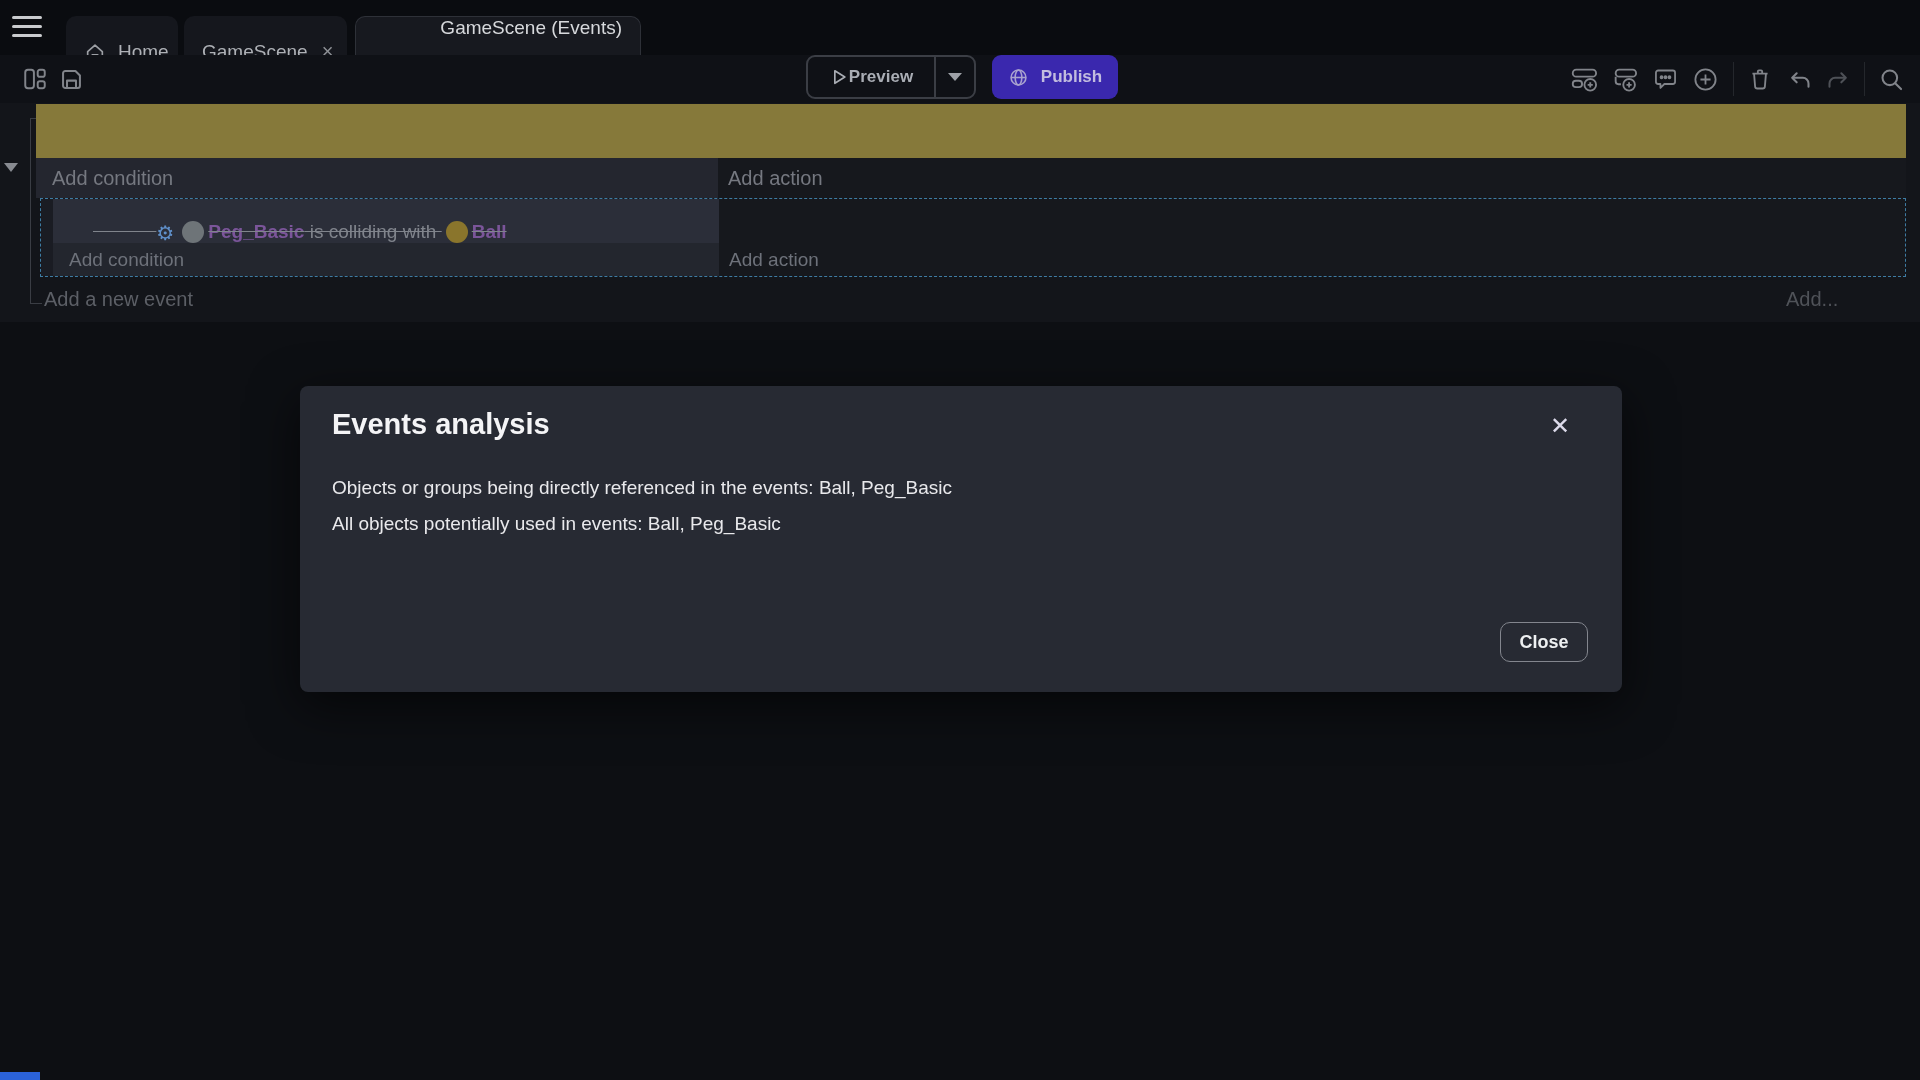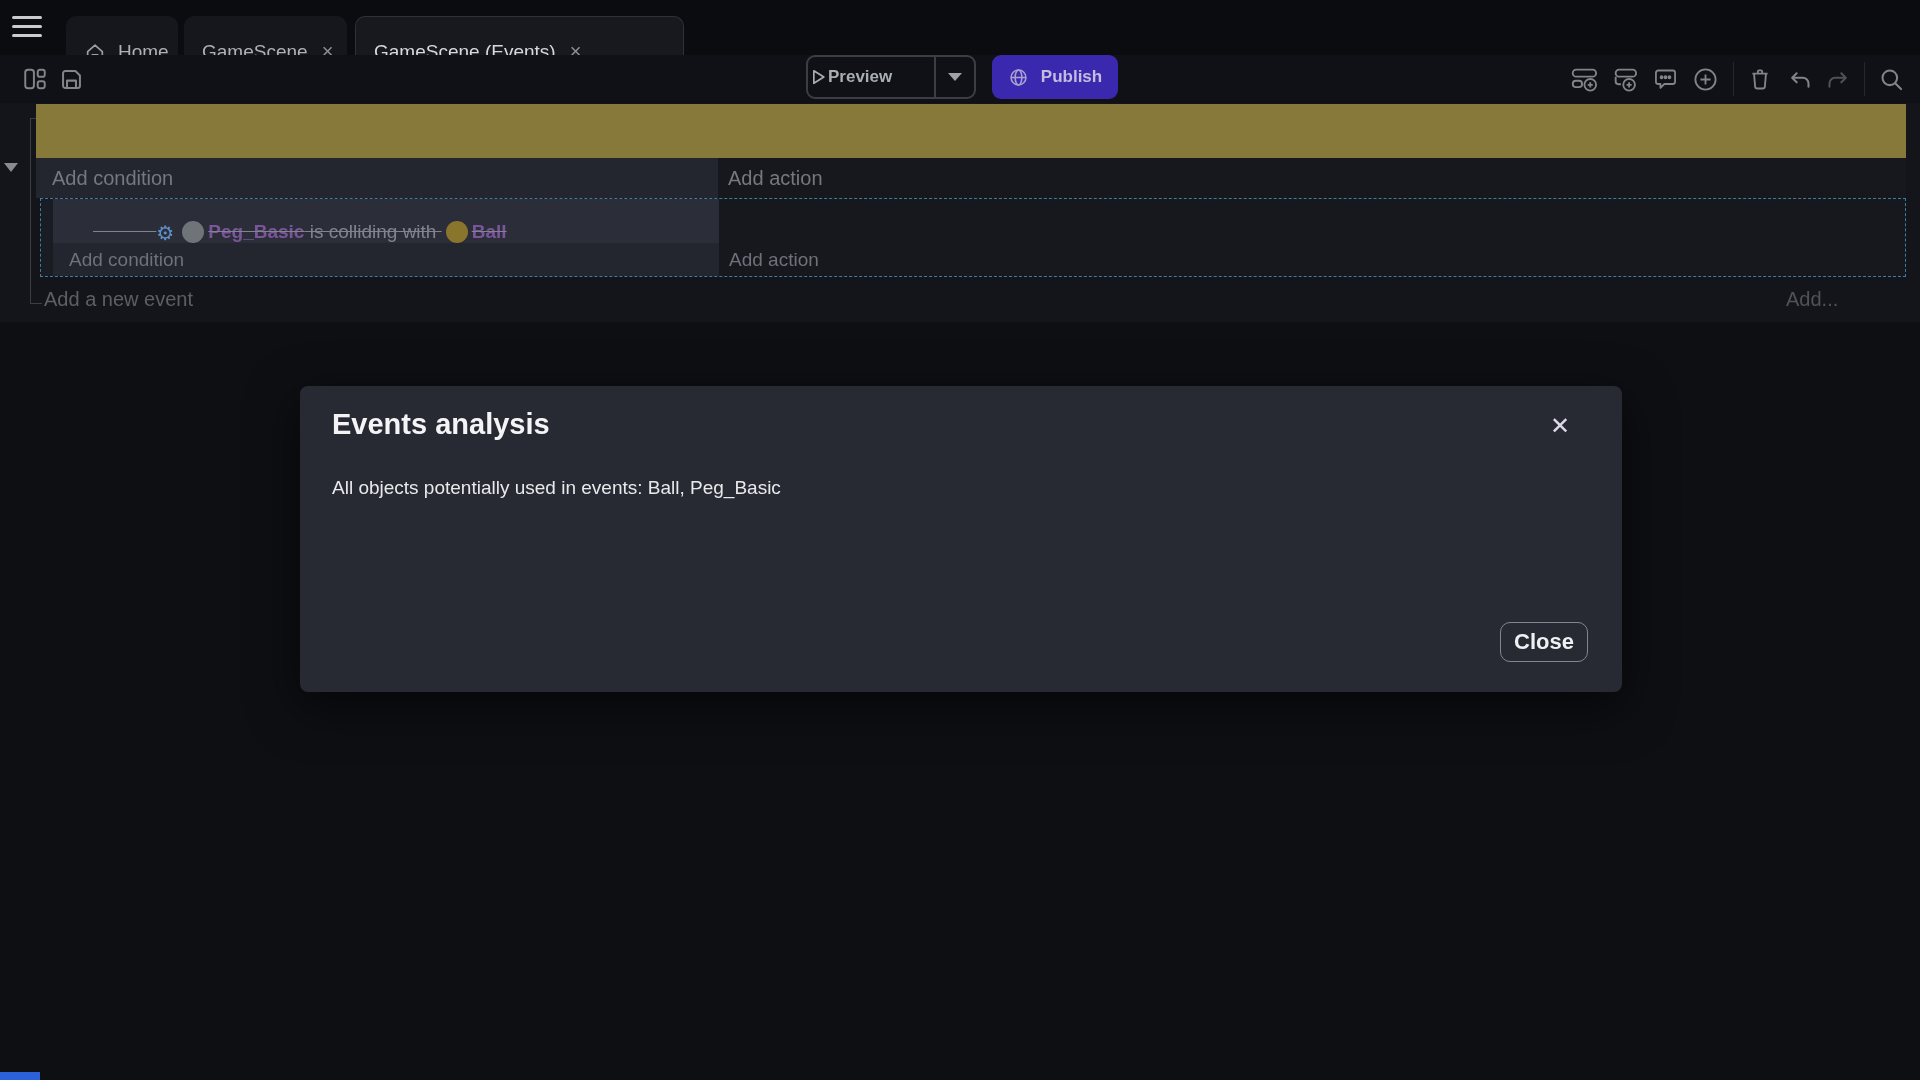--- a/index.html
+++ b/index.html
@@ -10,32 +10,32 @@
   
   .tabbar { position:absolute; left:0; top:0; width:1920px; height:55px; background:#0a0c10; }
   .hamburger { position:absolute; left:12px; top:16px; width:30px; height:23px; cursor:pointer; }
   .hamburger span { display:block; height:3px; background:#c9cbce; border-radius:2px; margin-bottom:6px; }
   .tab { position:absolute; top:16px; height:47px; background:#15171d; border-radius:10px 10px 0 0;
     display:flex; align-items:flex-end; padding:0 18px; gap:12px; color:#aeb1b6; font-size:19px; }
   .tab.active { background:#17191f; border:1px solid #2e3138; border-bottom:none; color:#d7d9dc; }
   .tab .close { color:#8e9196; font-size:20px; padding:0 2px; }
   .tab-home { left:66px; width:112px; }
   .tab-scene { left:184px; width:163px; }
-  .tab-events { left:355px; width:329px; }
+  .tab-events { left:355px; width:286px;flex-direction:column; }
   .ticon { display:flex; align-items:center; color:#9da0a5; }
 
   
   .toolbar { position:absolute; left:0; top:55px; width:1920px; height:48px; background:#0f1116; }
   .icon-btn { position:absolute; top:9px; width:30px; height:30px; display:flex; align-items:center;
     justify-content:center; color:#81848a; }
   .icon-btn.dim { color:#4e5157; }
   .sep { position:absolute; top:7px; width:1px; height:34px; background:#24272c; }
   .preview-btn { position:absolute; left:806px; top:0; width:170px; height:44px; border:2px solid #3b3e45;
     border-radius:9px; display:flex; align-items:stretch; color:#a9adb4; }
-  .preview-main { flex:1; display:flex; align-items:center; 
+  .preview-main { flex:1; display:flex; align-items:center; justify-content:center; 
     font-weight:bold; font-size:17px;border-radius:10px; }
   .preview-caret { width:40px; border-left:2px solid #3b3e45; display:flex; align-items:center; justify-content:center; }
   .caret-down { width:0; height:0; border-left:7px solid transparent; border-right:7px solid transparent;
     border-top:8px solid #9ea1a7; }
   .publish-btn { position:absolute; left:992px; top:0; width:126px; height:44px; background:#3a28ae;
     border-radius:9px; display:flex; align-items:center; justify-content:center; gap:12px;
     color:#c2bcdf; font-weight:bold; font-size:17px; }
   .publish-btn .g { color:#a9a2cf; display:flex; }
 
   
@@ -74,21 +74,21 @@
   
   .modal { position:absolute; left:300px; top:386px; width:1322px; height:306px; background:#272a33;
     border-radius:8px; box-shadow:0 14px 50px rgba(0,0,0,.6); }
   .modal-title { position:absolute; left:32px; top:22px; font-size:29px; font-weight:bold; color:#f4f4f6; }
   .modal-x { position:absolute; left:1240px; top:20px; width:40px; height:40px; display:flex;
     align-items:center; justify-content:center; color:#dcdaea; font-size:24px; }
   .modal-body { position:absolute; left:32px; top:84px; width:1250px; }
   .modal-line { font-size:19px; color:#e9e9ec; line-height:36px; }
   .close-btn { position:absolute; left:1200px; top:236px; width:88px; height:40px; border:1px solid #83868e;
     border-radius:10px; background:transparent; display:flex; align-items:center; justify-content:center;
-    color:#eef0f2; font-weight:bold; font-size:22px; }
+    color:#eef0f2; font-weight:bold; font-size:18px; }
 
   .blue-strip { position:absolute; left:0; top:1072px; width:40px; height:8px; background:#2b62d9; }
   svg { display:block; }
 </style>
 </head>
 <body>
 
 <div class="app">
 
   <div class="tabbar">
@@ -250,19 +250,20 @@
     </div>
 
     <div class="add-new-event">Add a new event</div>
     <div class="add-more">Add...</div>
   </div>
 
   <div class="modal">
     <div class="modal-title">Events analysis</div>
     <div class="modal-x">✕</div>
     <div class="modal-body">
+      <div class="modal-line">Objects or groups being directly referenced in the events: Ball, Peg_Basic</div>
       <div class="modal-line">All objects potentially used in events: Ball, Peg_Basic</div>
     </div>
     <div class="close-btn">Close</div>
   </div>
 
   <div class="blue-strip"></div>
 </div>
 
 </body></html>

